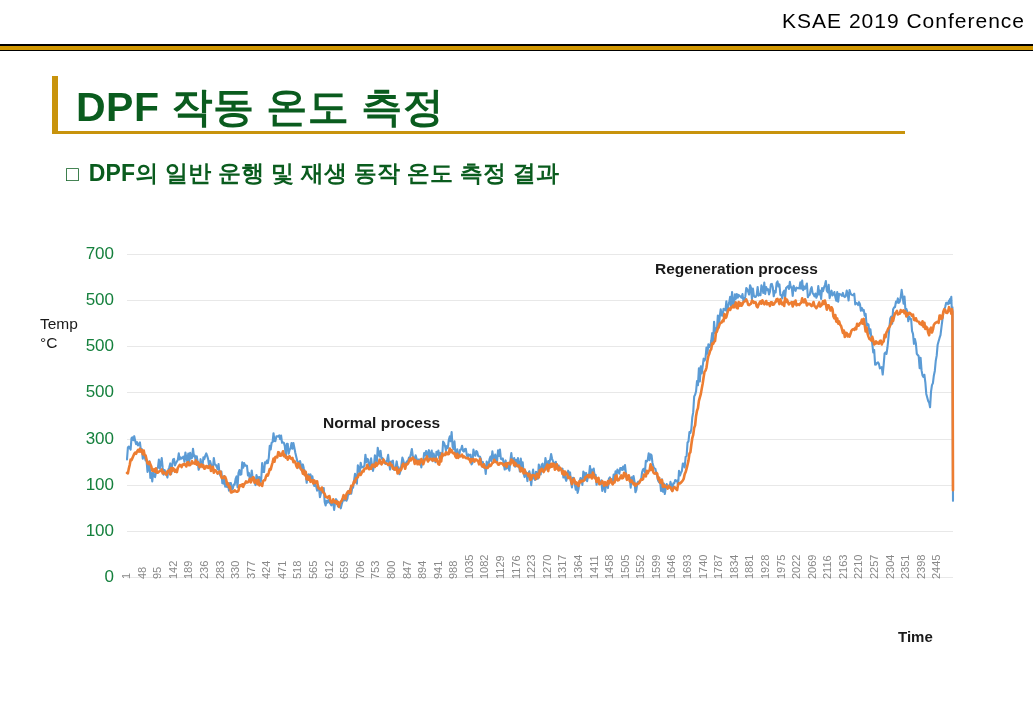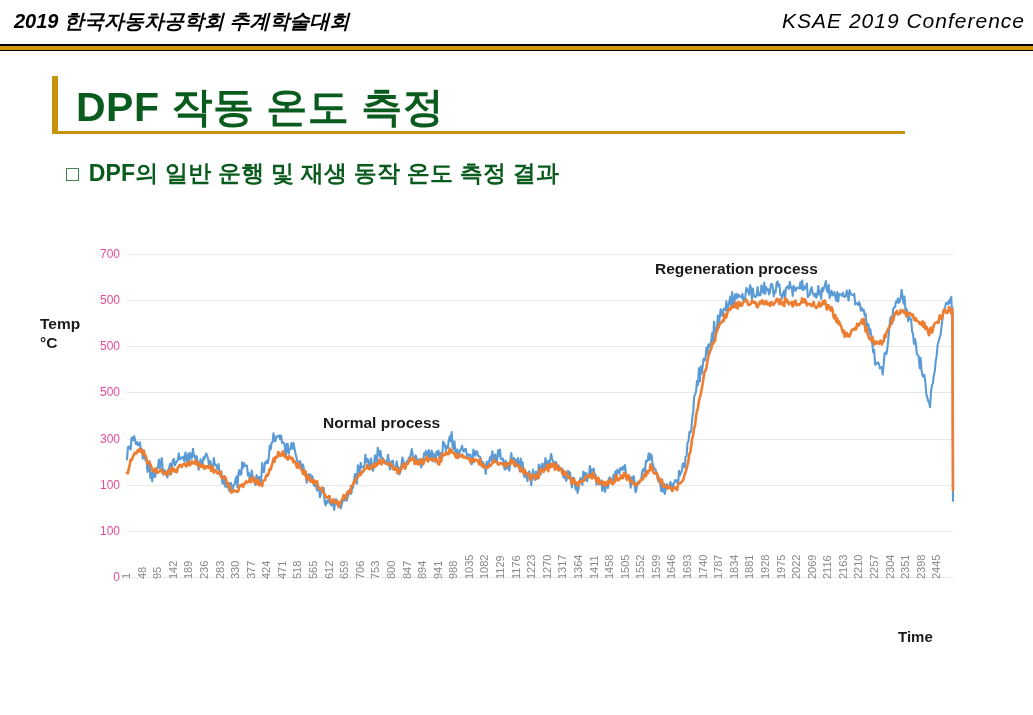--- a/index.html
+++ b/index.html
@@ -28,21 +28,20 @@
     font-weight: bold;
     color: #000000;
     letter-spacing: 0px;
     white-space: nowrap;
   }
   #header-right-text {
     position: absolute;
     right: 8px; top: 9px;
     font-family: "Liberation Sans", sans-serif;
     font-size: 21px;
-    font-style: italic;
     font-weight: normal;
     color: #000000;
     white-space: nowrap;
     letter-spacing: 1px;
   }
   #header-rule {
     position: absolute;
     left: 0; top: 44px;
     width: 1033px; height: 7px;
     background: #D19700;
@@ -100,42 +99,42 @@
   
   #chart-figure {
     position: absolute;
     left: 20px; top: 228px;
     width: 995px; height: 425px;
   }
   #axis-title-temp {
     position: absolute;
     left: 20px; top: 86px;
     font-size: 15.5px;
-    font-weight: bold;
+    font-weight: normal;
     color: #1a1a1a;
     line-height: 1.25;
     text-align: left;
   }
   #plot-area {
     position: absolute;
     left: 107px; top: 26px;
     width: 826px; height: 323px;
   }
   .gridline {
     position: absolute;
     left: 0; width: 826px; height: 1px;
     background: #E8E8E8;
   }
   .ytick-label {
     position: absolute;
-    right: 2px;
+    right: 8px;
     width: 40px;
     text-align: right;
-    font-size: 12px;
-    color: #ec4899;
+    font-size: 17px;
+    color: #15803d;
     transform: translateY(-50%);
   }
   #y-tick-layer {
     position: absolute;
     left: 52px; top: 26px;
     width: 50px; height: 323px;
   }
   #series-svg {
     position: absolute;
     left: 0; top: 0;
@@ -198,21 +197,20 @@
     left: 878px; top: 400px;
     font-size: 15px;
     font-weight: bold;
     color: #1a1a1a;
   }
 </style>
 </head>
 <body>
 
 <div id="slide-header">
-  <div id="header-left-text">2019 한국자동차공학회  추계학술대회</div>
   <div id="header-right-text">KSAE  2019   Conference</div>
   <div id="header-rule"></div>
 </div>
 
 <div id="title-bar-vertical"></div>
 <div id="page-title">DPF 작동 온도 측정</div>
 <div id="title-underline"></div>
 
 <div id="bullet-row">
   <span id="bullet-marker">□</span>

